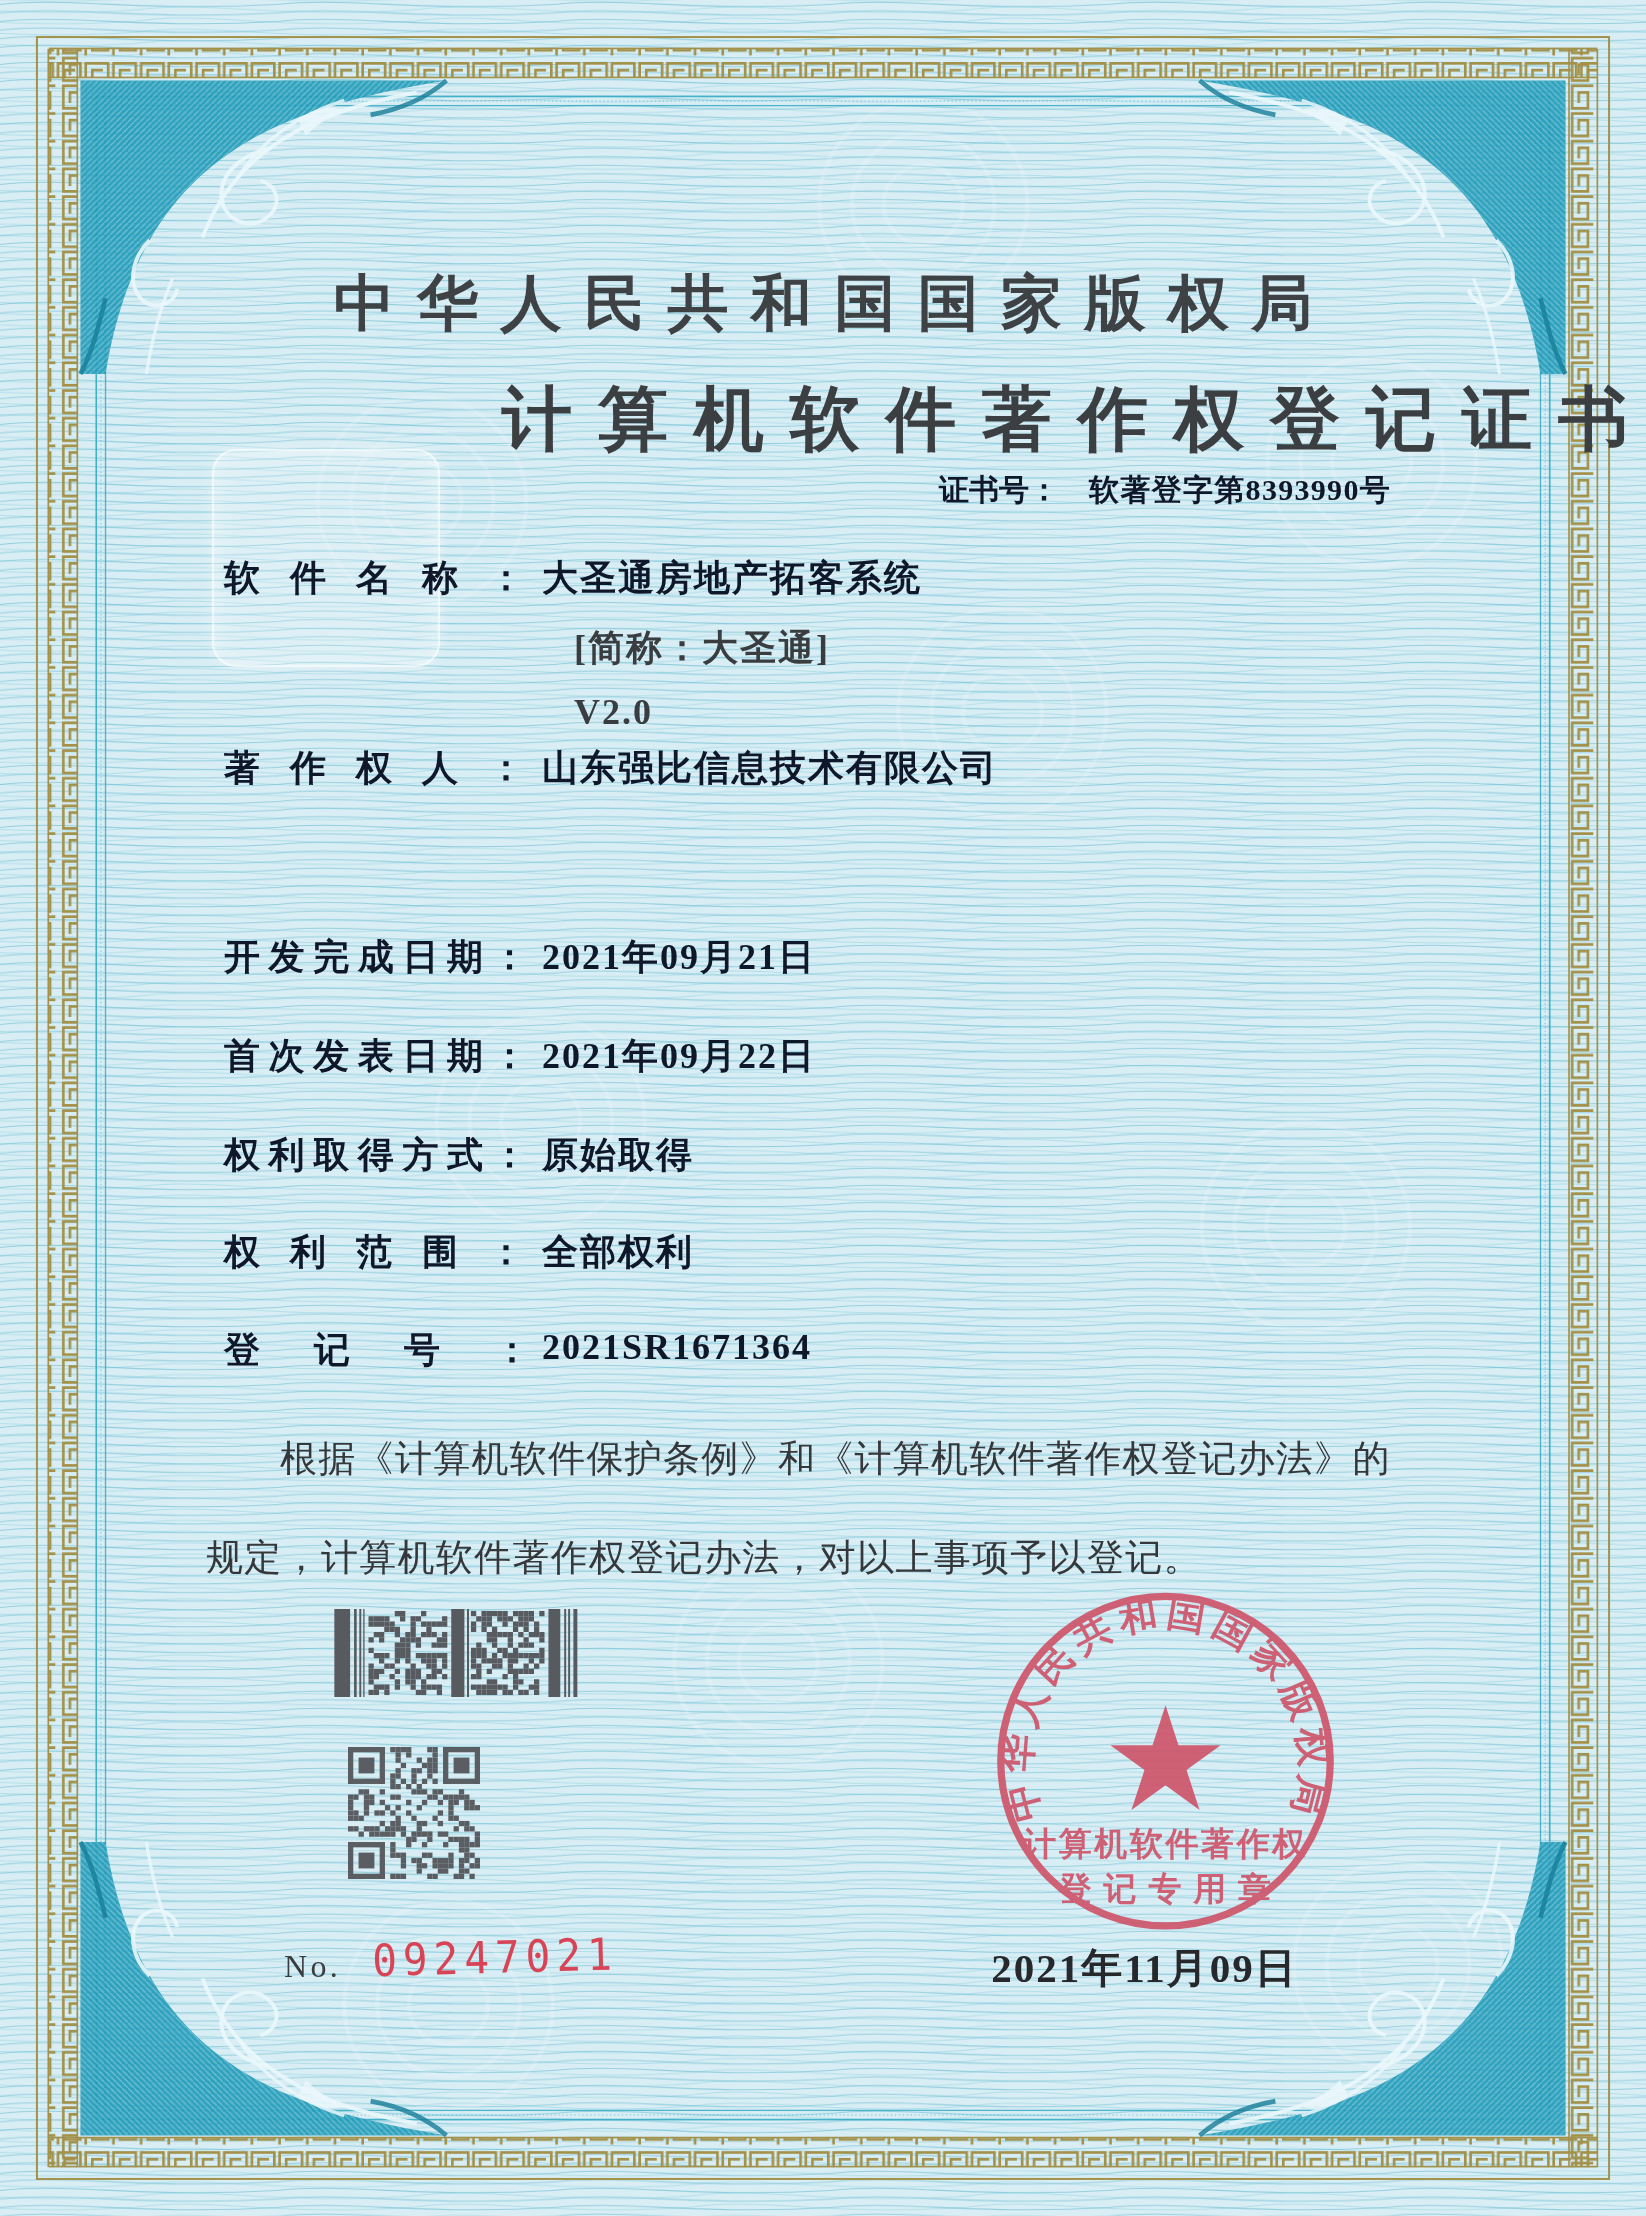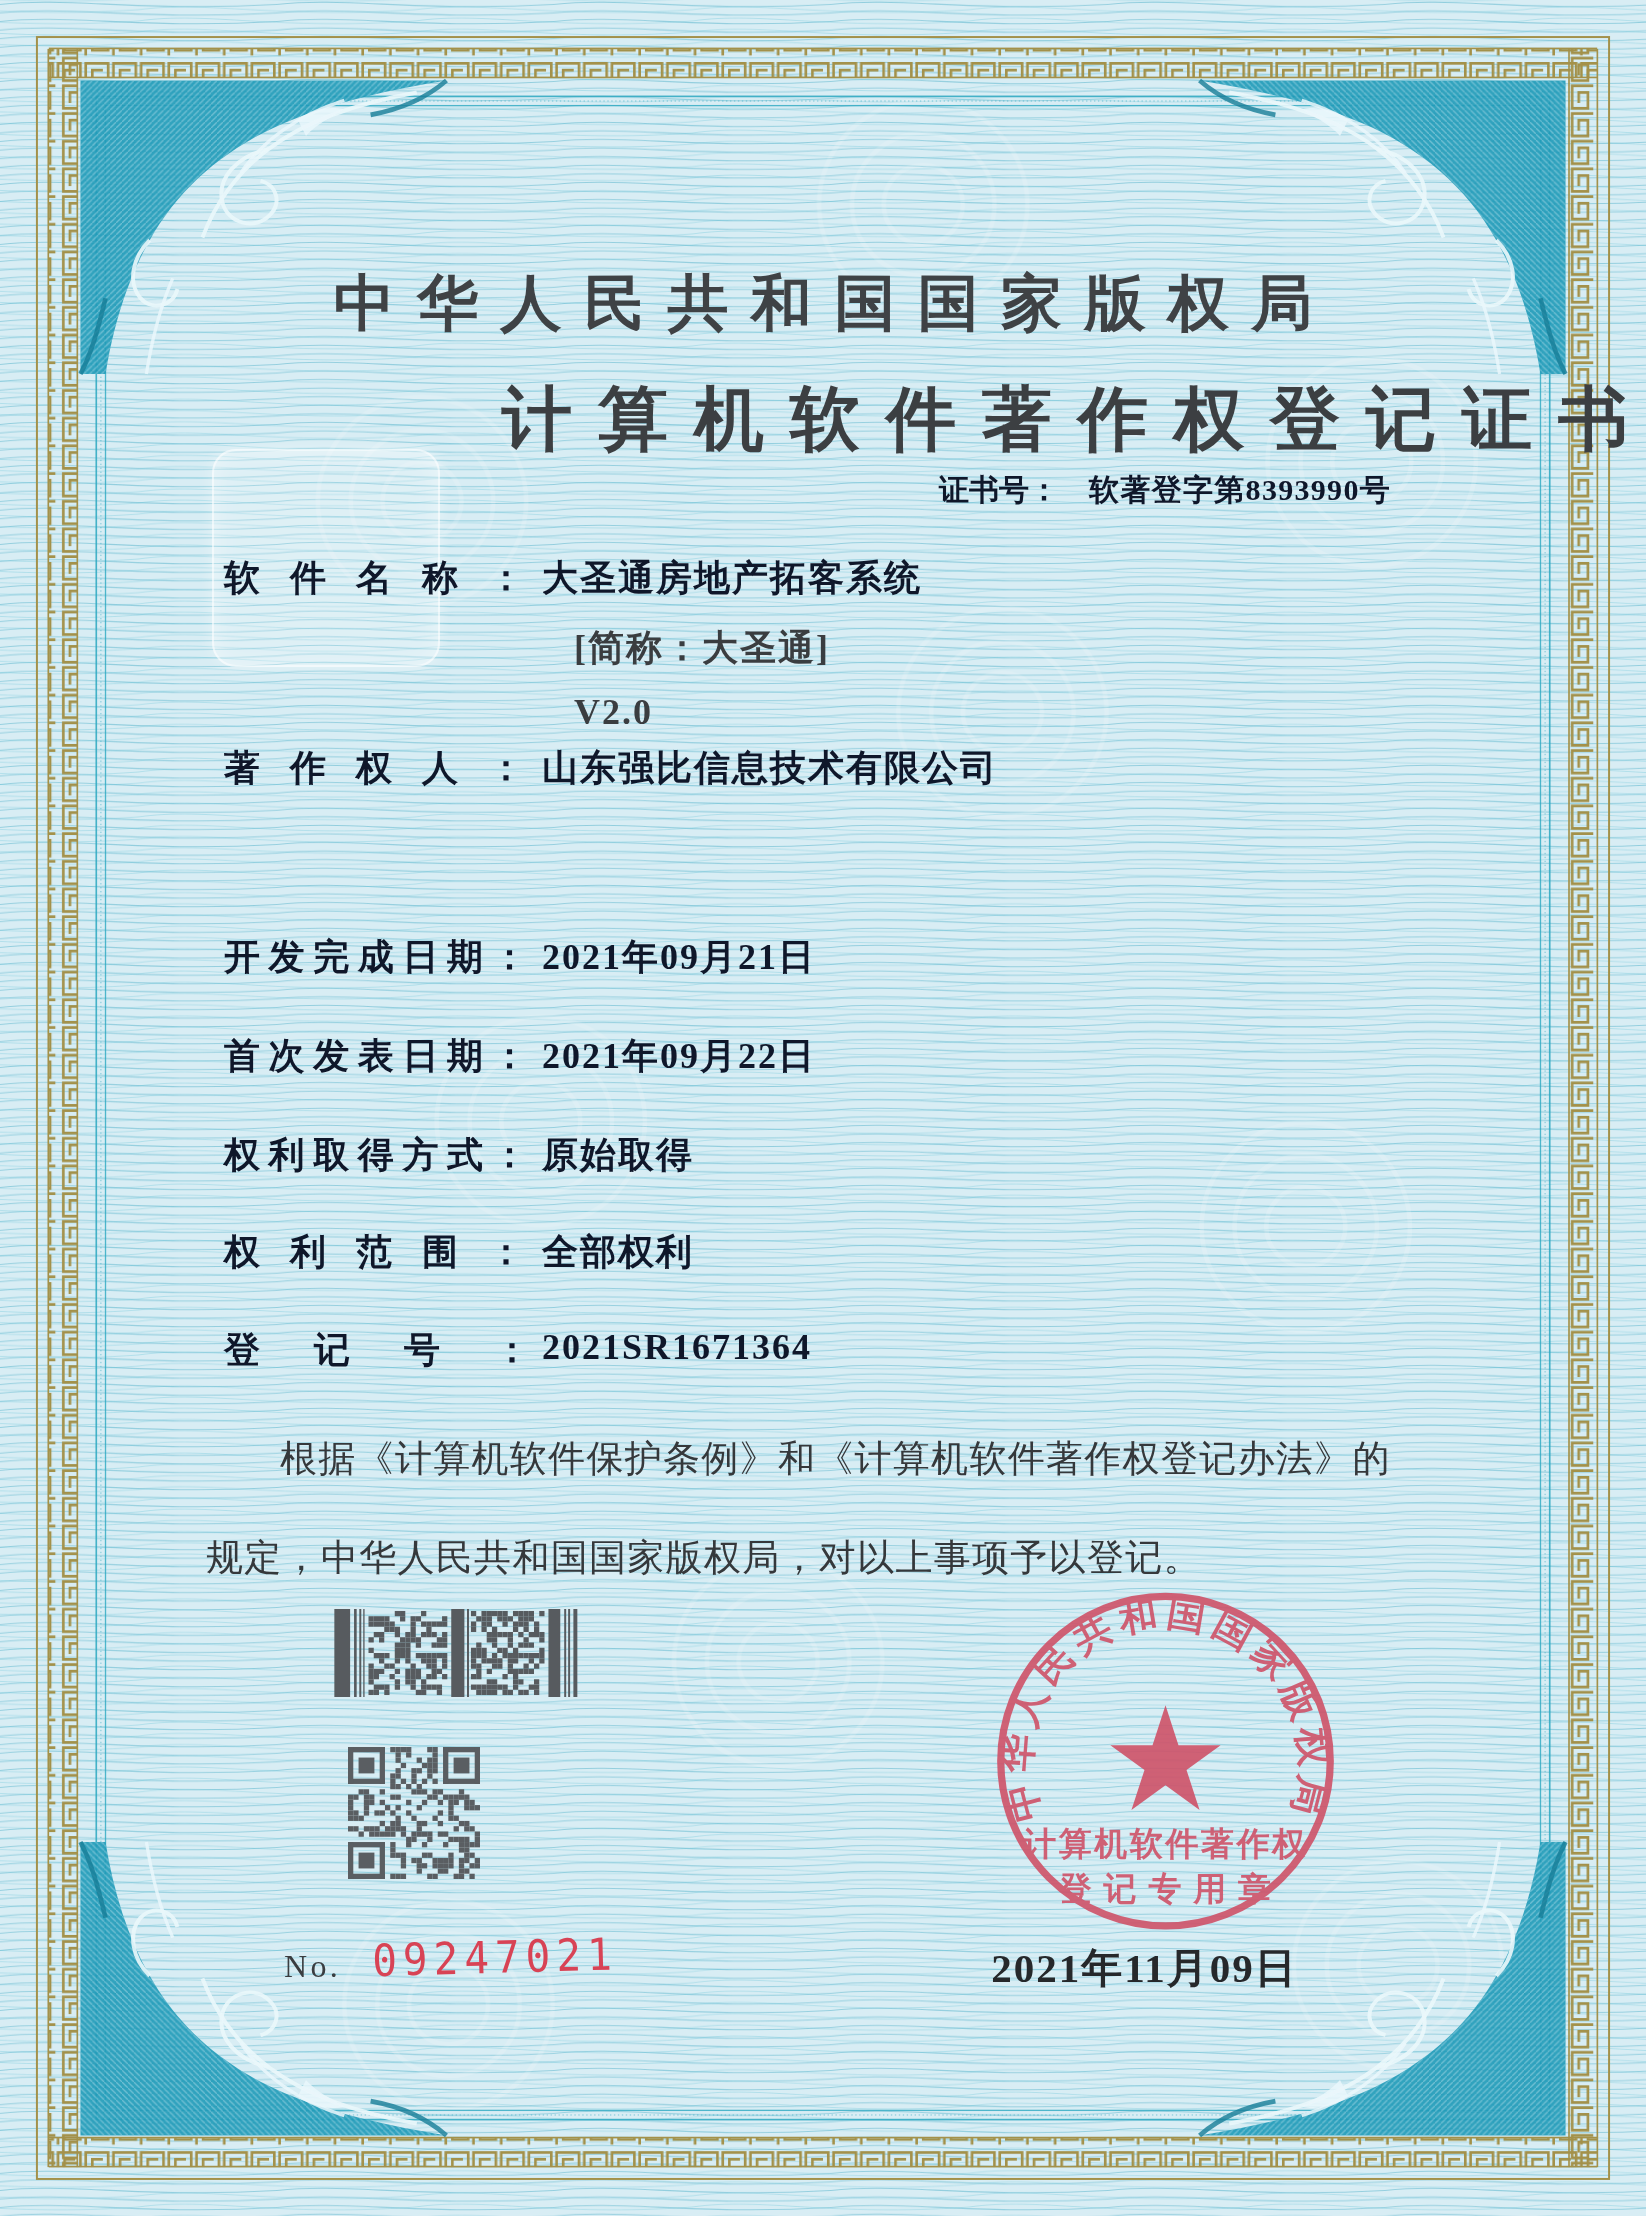--- a/index.html
+++ b/index.html
@@ -180,21 +180,21 @@
   </div>
   <div class="abs row" style="top:1131px">
     <span class="lab sp7">权利取得方式：</span><span class="val">原始取得</span>
   </div>
   <div class="abs row" style="top:1326px">
     <span class="lab sp3">登记号：</span><span class="val">2021SR1671364</span>
   </div>
 
   <div class="abs para">
     <div class="indent">根据《计算机软件保护条例》和《计算机软件著作权登记办法》的</div>
-    <div>规定，中华人民共和国国家版权局，对以上事项予以登记。</div>
+    <div>规定，计算机软件著作权登记办法，对以上事项予以登记。</div>
   </div>
 
   <svg class="layer" style="left:334px;top:1609px" width="245" height="88" viewBox="0 0 372 134" id="bc">
       <rect x="0" y="0" width="24" height="134" fill="#575b5f"></rect>
       <rect x="30" y="0" width="4" height="134" fill="#575b5f"></rect>
       <rect x="38" y="0" width="3" height="134" fill="#575b5f"></rect>
       <rect x="44" y="0" width="2" height="134" fill="#575b5f"></rect>
       <rect x="178" y="0" width="20" height="134" fill="#575b5f"></rect>
       <rect x="202" y="0" width="3" height="134" fill="#575b5f"></rect>
       <rect x="326" y="0" width="18" height="134" fill="#575b5f"></rect>

